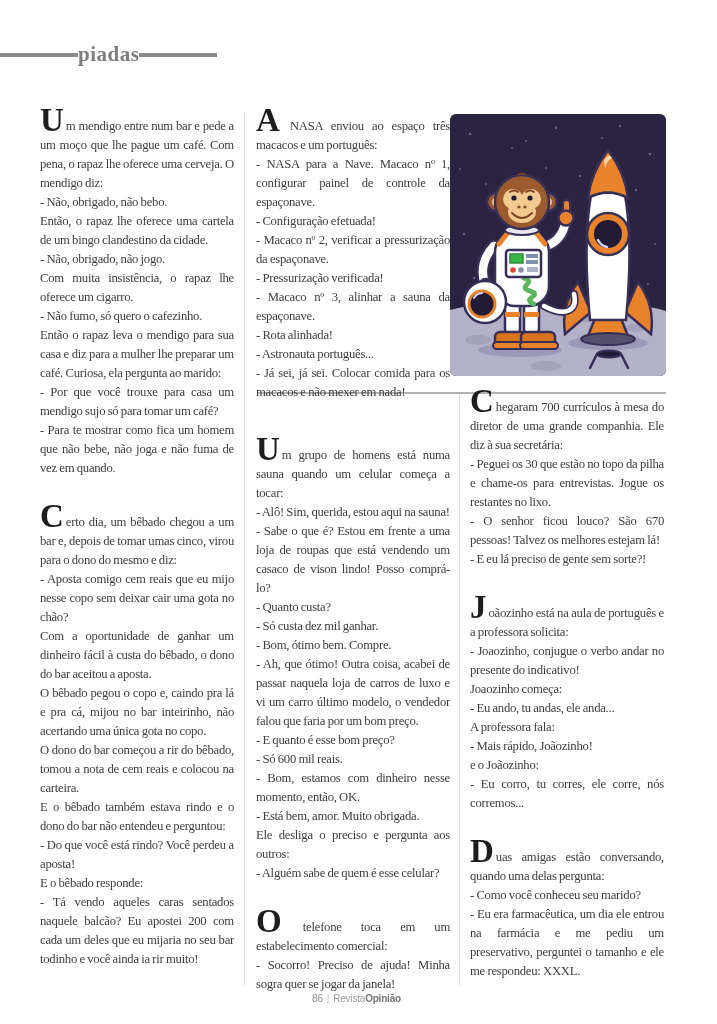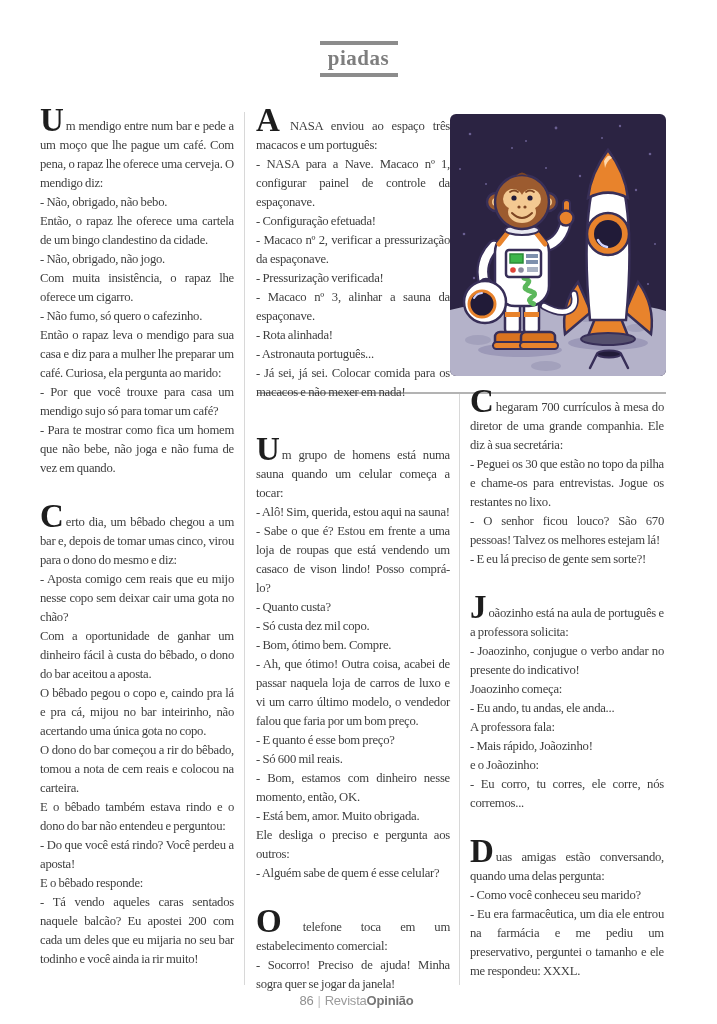--- a/index.html
+++ b/index.html
@@ -1,21 +1,21 @@
 <!DOCTYPE html>
 <html><head>
 <meta charset="utf-8">
 <style>
   html,body{margin:0;padding:0;}
   body{
     width:717px;height:1024px;position:relative;background:#ffffff;
     font-family:"Liberation Sans",sans-serif;color:#3e3e3e;overflow:hidden;
   }
   
-  .header{position:absolute;top:41px;left:0;right:0;display:flex;flex-direction:column;align-items:center;}
+  .header{position:absolute;top:41px;left:0;right:0;display:flex;flex-direction:row;align-items:center;}
   .header .bar{width:78px;height:4px;background:#8c8c8c;}
   .header .title{
     font-family:"Liberation Serif",serif;font-size:21px;font-weight:600;color:#7e7e7e;
     letter-spacing:.5px;padding:2px 0 3px 0;line-height:1.1;
   }
   
   .col{position:absolute;top:112px;width:194px;font-size:12.7px;line-height:19px;
        letter-spacing:-0.25px;word-spacing:-0.5px;}
   #col1{left:40px;} #col2{left:256px;} #col3{left:470px;}
   .joke{margin-bottom:30px;font-family:Liberation Serif, serif;}
@@ -29,21 +29,21 @@
   
   .vrule{position:absolute;width:1px;background:#d8d8d8;}
   #vrule1{left:244px;top:112px;height:873px;}
   #vrule2{left:459px;top:392px;height:593px;}
   .hrule{position:absolute;height:2px;background:#b3b3b3;}
   #hrule1{left:258px;top:392px;width:408px;}
   
   .illustration{position:absolute;left:450px;top:114px;width:216px;height:262px;border-radius:6px;overflow:hidden;}
   .illustration svg{display:block;}
   
-  .footer{position:absolute;top:993px;left:0;right:4px;text-align:center;font-size:13px;color:#8f8f8f;letter-spacing:-0.2px;}
+  .footer{position:absolute;top:993px;left:0;right:4px;text-align:center;font-size:10px;color:#8f8f8f;letter-spacing:-0.2px;}
   .footer .sep{color:#c2c2c2;padding:0 4px;}
   .footer .brand-reg{color:#9b9b9b;}
   .footer .brand-bold{font-weight:bold;color:#767676;}
 </style>
 </head>
 <body>
 
 <div class="header">
   <div class="bar"></div>
   <div class="title">piadas</div>
@@ -88,21 +88,21 @@
       <div class="para">- Macaco nº 3, alinhar a sauna da espaçonave.</div>
       <div class="para">- Rota alinhada!</div>
       <div class="para">- Astronauta português...</div>
       <div class="para">- Já sei, já sei. Colocar comida para os macacos e não mexer em nada!</div>
     </div>
     <div class="joke">
       <div class="para"><span class="dropcap">U</span>m grupo de homens está numa sauna quando um celular começa a tocar:</div>
       <div class="para">- Alô! Sim, querida, estou aqui na sauna!</div>
       <div class="para">- Sabe o que é? Estou em frente a uma loja de roupas que está vendendo um casaco de vison lindo! Posso comprá-lo?</div>
       <div class="para">- Quanto custa?</div>
-      <div class="para">- Só custa dez mil copo.</div>
+      <div class="para">- Só custa dez mil ganhar.</div>
       <div class="para">- Bom, ótimo bem. Compre.</div>
       <div class="para">- Ah, que ótimo! Outra coisa, acabei de passar naquela loja de carros de luxo e vi um carro último modelo, o vendedor falou que faria por um bom preço.</div>
       <div class="para">- E quanto é esse bom preço?</div>
       <div class="para">- Só 600 mil reais.</div>
       <div class="para">- Bom, estamos com dinheiro nesse momento, então, OK.</div>
       <div class="para">- Está bem, amor. Muito obrigada.</div>
       <div class="para">Ele desliga o preciso e pergunta aos outros:</div>
       <div class="para">- Alguém sabe de quem é esse celular?</div>
     </div>
     <div class="joke">

